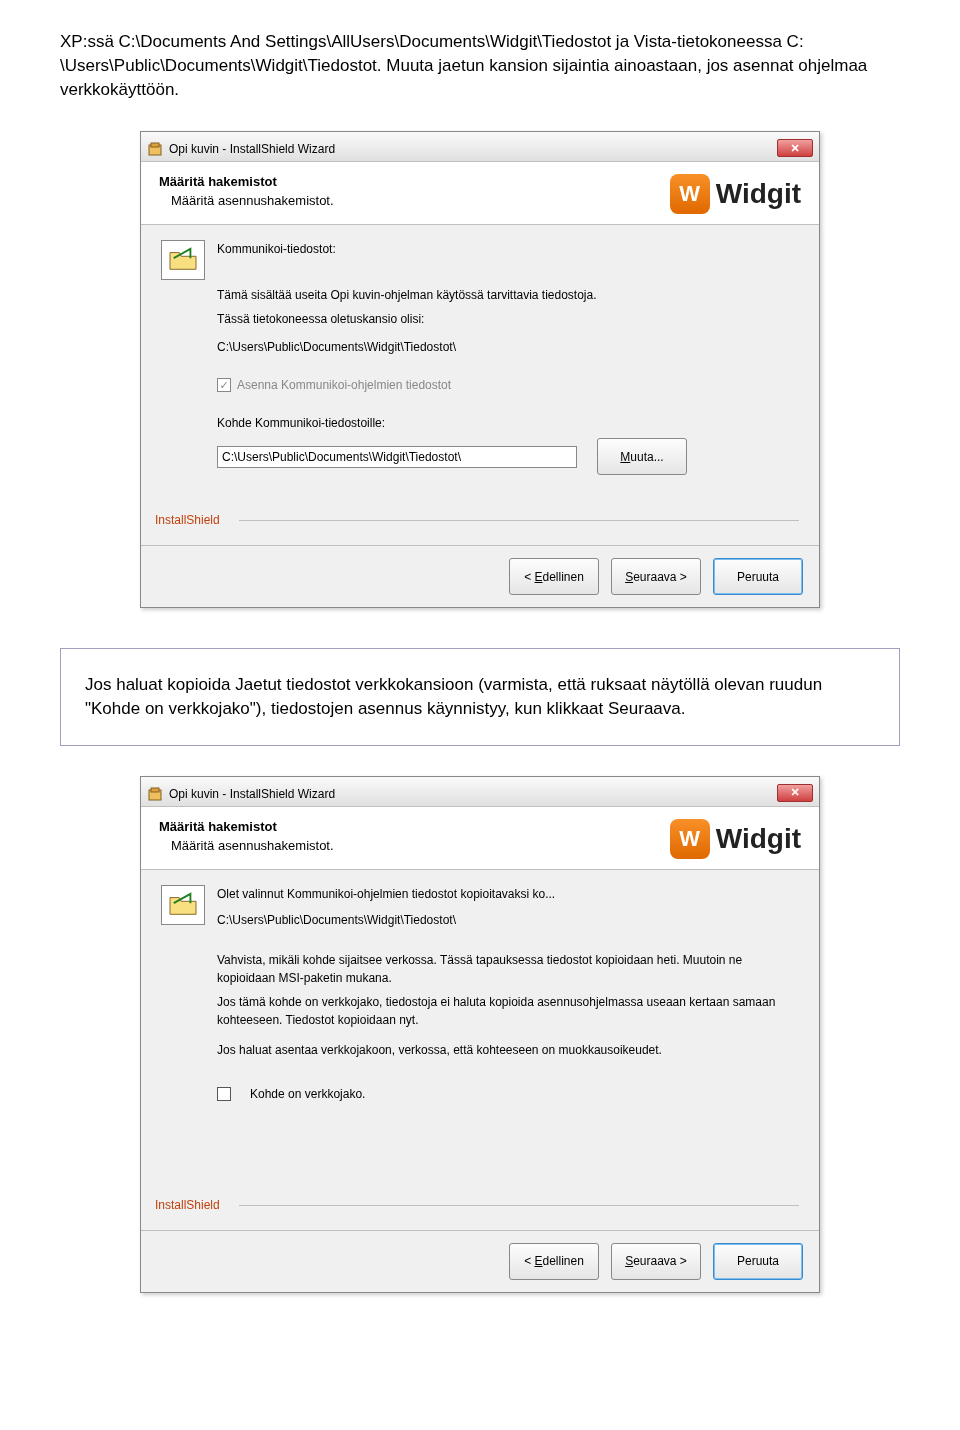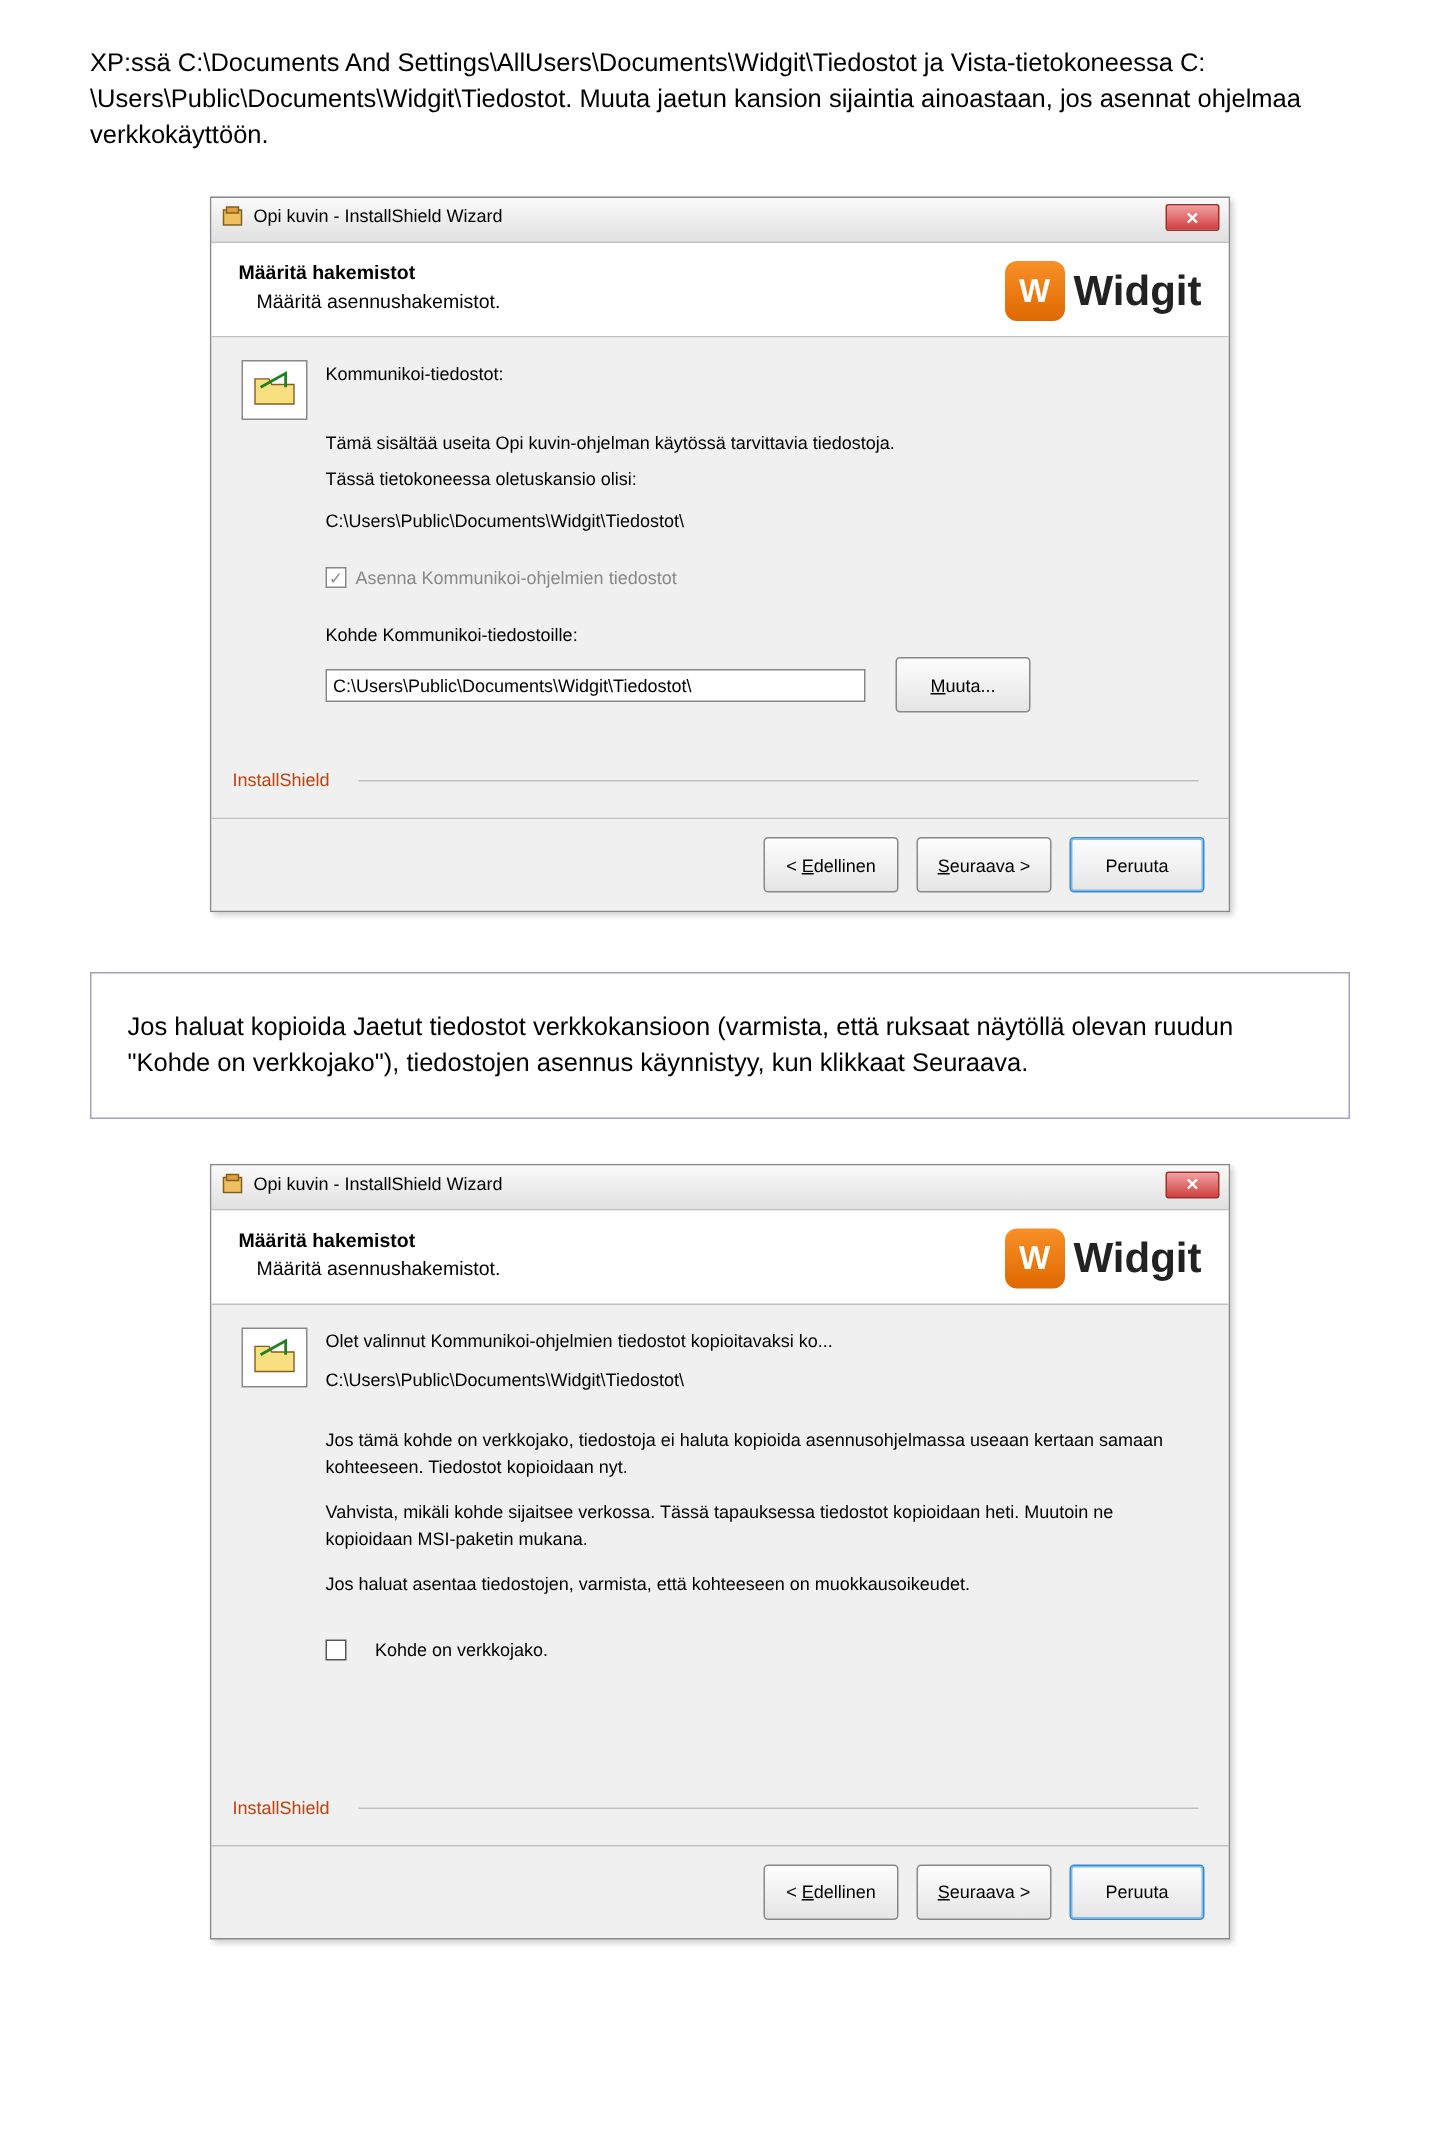--- a/index.html
+++ b/index.html
@@ -18,21 +18,21 @@
       width: 680px;
       margin: 0 auto 40px;
       border: 1px solid #888;
       background: #f0f0f0;
       box-shadow: 2px 2px 4px rgba(0,0,0,0.2);
       font-family: Tahoma, sans-serif;
       font-size: 12px;
     }
     .titlebar {
       display: flex;
-      align-items: flex-start;
+      align-items: flex-end;
       justify-content: space-between;
       background: linear-gradient(#fafafa, #e0e0e0);
       border-bottom: 1px solid #c0c0c0;
       padding: 4px 6px;
       height: 30px;
     }
     .titlebar-left { display: flex; align-items: center; gap: 6px; }
     .titlebar-icon {
       width: 16px; height: 16px;
       display: inline-flex; align-items: center; justify-content: center;
@@ -255,23 +255,23 @@
             <path d="M2 8 L2 24 L30 24 L30 10 L14 10 L12 6 L2 6 Z" fill="#f8e080" stroke="#806020"></path>
             <path d="M6 12 L24 2 L24 12" fill="none" stroke="#208020" stroke-width="2"></path>
           </svg>
       </div>
       <div class="body-text">
         <p>Olet valinnut Kommunikoi-ohjelmien tiedostot kopioitavaksi ko...</p>
         <p style="margin-top:8px">C:\Users\Public\Documents\Widgit\Tiedostot\</p>
       </div>
     </div>
     <div class="body-text body-text-indent" style="margin-top:16px">
+      <p style="margin-top:12px">Vahvista, mikäli kohde sijaitsee verkossa. Tässä tapauksessa tiedostot kopioidaan heti. Muutoin ne kopioidaan MSI-paketin mukana.</p>
       <p>Jos tämä kohde on verkkojako, tiedostoja ei haluta kopioida asennusohjelmassa useaan kertaan samaan kohteeseen. Tiedostot kopioidaan nyt.</p>
-      <p style="margin-top:12px">Vahvista, mikäli kohde sijaitsee verkossa. Tässä tapauksessa tiedostot kopioidaan heti. Muutoin ne kopioidaan MSI-paketin mukana.</p>
-      <p style="margin-top:12px">Jos haluat asentaa tiedostojen, varmista, että kohteeseen on muokkausoikeudet.</p>
+      <p style="margin-top:12px">Jos haluat asentaa verkkojakoon, verkossa, että kohteeseen on muokkausoikeudet.</p>
     </div>
     <div class="chk-row enabled" style="margin-top:28px">
       <span class="chk" style="color:#000;border-color:#555"></span>
       <span>Kohde on verkkojako.</span>
     </div>
     <div class="installshield-label">InstallShield</div>
     <div class="installshield-line"></div>
   </div>
   <div class="dialog-footer">
     <button class="btn">&lt; <span class="ul">E</span>dellinen</button>

